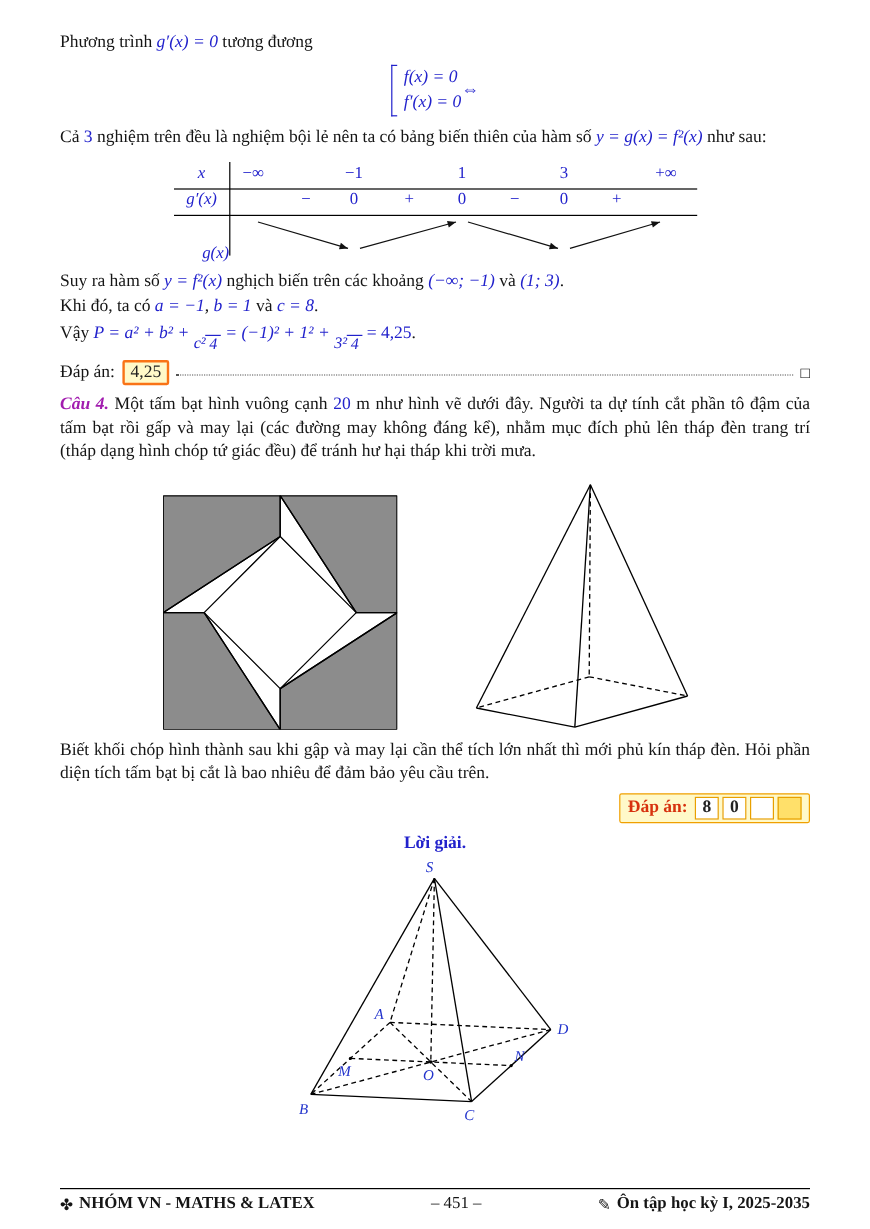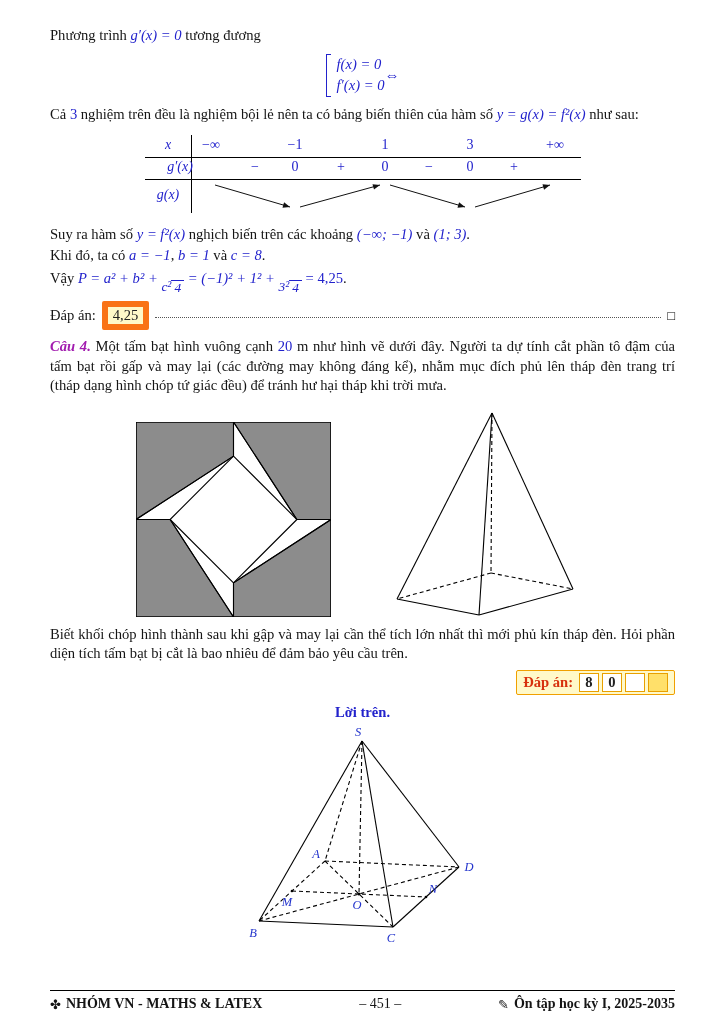--- a/index.html
+++ b/index.html
@@ -30,21 +30,21 @@
   .bbt .hline { left:0; width:436px; border-top:1.1px solid #000; }
   .bbt .cell { text-align:center; }
   .bbt .it { font-style:italic; }
 
   
   .frac { display:inline-flex; align-items:center; vertical-align:-0.6em; color:#2222cc; font-style:italic; line-height:1.08; font-size:0.92em; }
   .fden { border-top:1px solid #2222cc; padding:0 3px; }
 
   
   .ans1-row { display:flex; align-items:center; gap:6px; margin:4px 0 7px; }
-  .ans-box { background:#fff9c9; border:6px solid #f97316; border-radius:2px; padding:0 5px; color:#222; }
+  .ans-box { background:#fff9c9; border:2px solid #f97316; border-radius:2px; padding:0 5px; color:#222; }
   .leader { flex:1; height:0.7em; border-bottom:1.6px dotted #555; transform:translateY(-3px); }
   .qed { color:#000; font-size:13px; }
 
   
   .figures { display:flex; justify-content:center; align-items:flex-end; gap:58px; margin:12px 0 8px; }
   .sol-fig { display:flex; justify-content:center; margin:2px 0 4px; }
 
   
   .ans2-row { display:flex; justify-content:flex-end; margin:4px 0 4px; }
   .ans2-box { display:inline-flex; align-items:center; gap:3px; background:#fff9c9; border:1px solid #f0a000; border-radius:2px; padding:2px 6px; }
@@ -78,22 +78,22 @@
 </div>
 
 <p class="just"><span>Cả </span><span class="mn">3</span><span> nghiệm trên đều là nghiệm bội lẻ nên ta có bảng biến thiên của hàm số </span><span class="m">y = g(x) = f²(x)</span><span> như sau:</span></p>
 
 <div class="bbt">
   <span class="abs vline"></span>
   <span class="abs hline" style="top:22px;"></span>
   <span class="abs hline" style="top:44px;"></span>
 
   <span class="abs cell it" style="left:0;width:46px;top:2px;">x</span>
-  <span class="abs cell it" style="left:12px;width:46px;top:24px;">g′(x)</span>
-  <span class="abs cell it" style="left:0;width:46px;top:52px;">g(x)</span>
+  <span class="abs cell it" style="left:0;width:46px;top:24px;">g′(x)</span>
+  <span class="abs cell it" style="left:0;width:46px;top:69px;text-align:right;">g(x)</span>
 
   <span class="abs cell" style="left:38px;width:56px;top:2px;">−∞</span>
   <span class="abs cell" style="left:122px;width:56px;top:2px;">−1</span>
   <span class="abs cell" style="left:212px;width:56px;top:2px;">1</span>
   <span class="abs cell" style="left:297px;width:56px;top:2px;">3</span>
   <span class="abs cell" style="left:382px;width:56px;top:2px;">+∞</span>
 
   <span class="abs cell" style="left:96px;width:28px;top:24px;">−</span>
   <span class="abs cell" style="left:136px;width:28px;top:24px;">0</span>
   <span class="abs cell" style="left:182px;width:28px;top:24px;">+</span>
@@ -180,21 +180,21 @@
 <div class="ans2-row">
   <div class="ans2-box">
     <span class="dapan-label">Đáp án:</span>
     <span class="digit-cell">8</span>
     <span class="digit-cell">0</span>
     <span class="digit-cell"></span>
     <span class="digit-cell"></span>
   </div>
 </div>
 
-<div class="sol-title">Lời trên.</div>
+<div class="sol-title">Lời giải.</div>
 
 <div class="sol-fig">
   <svg width="236" height="228" viewBox="0 0 236 228">
     <g fill="none" stroke="#000" stroke-width="1.1">
       <line x1="117" y1="16" x2="14" y2="196"></line>
       <line x1="117" y1="16" x2="148" y2="202"></line>
       <line x1="117" y1="16" x2="214" y2="142"></line>
       <line x1="14" y1="196" x2="148" y2="202"></line>
       <line x1="148" y1="202" x2="214" y2="142"></line>
       <g stroke-dasharray="4 3">

